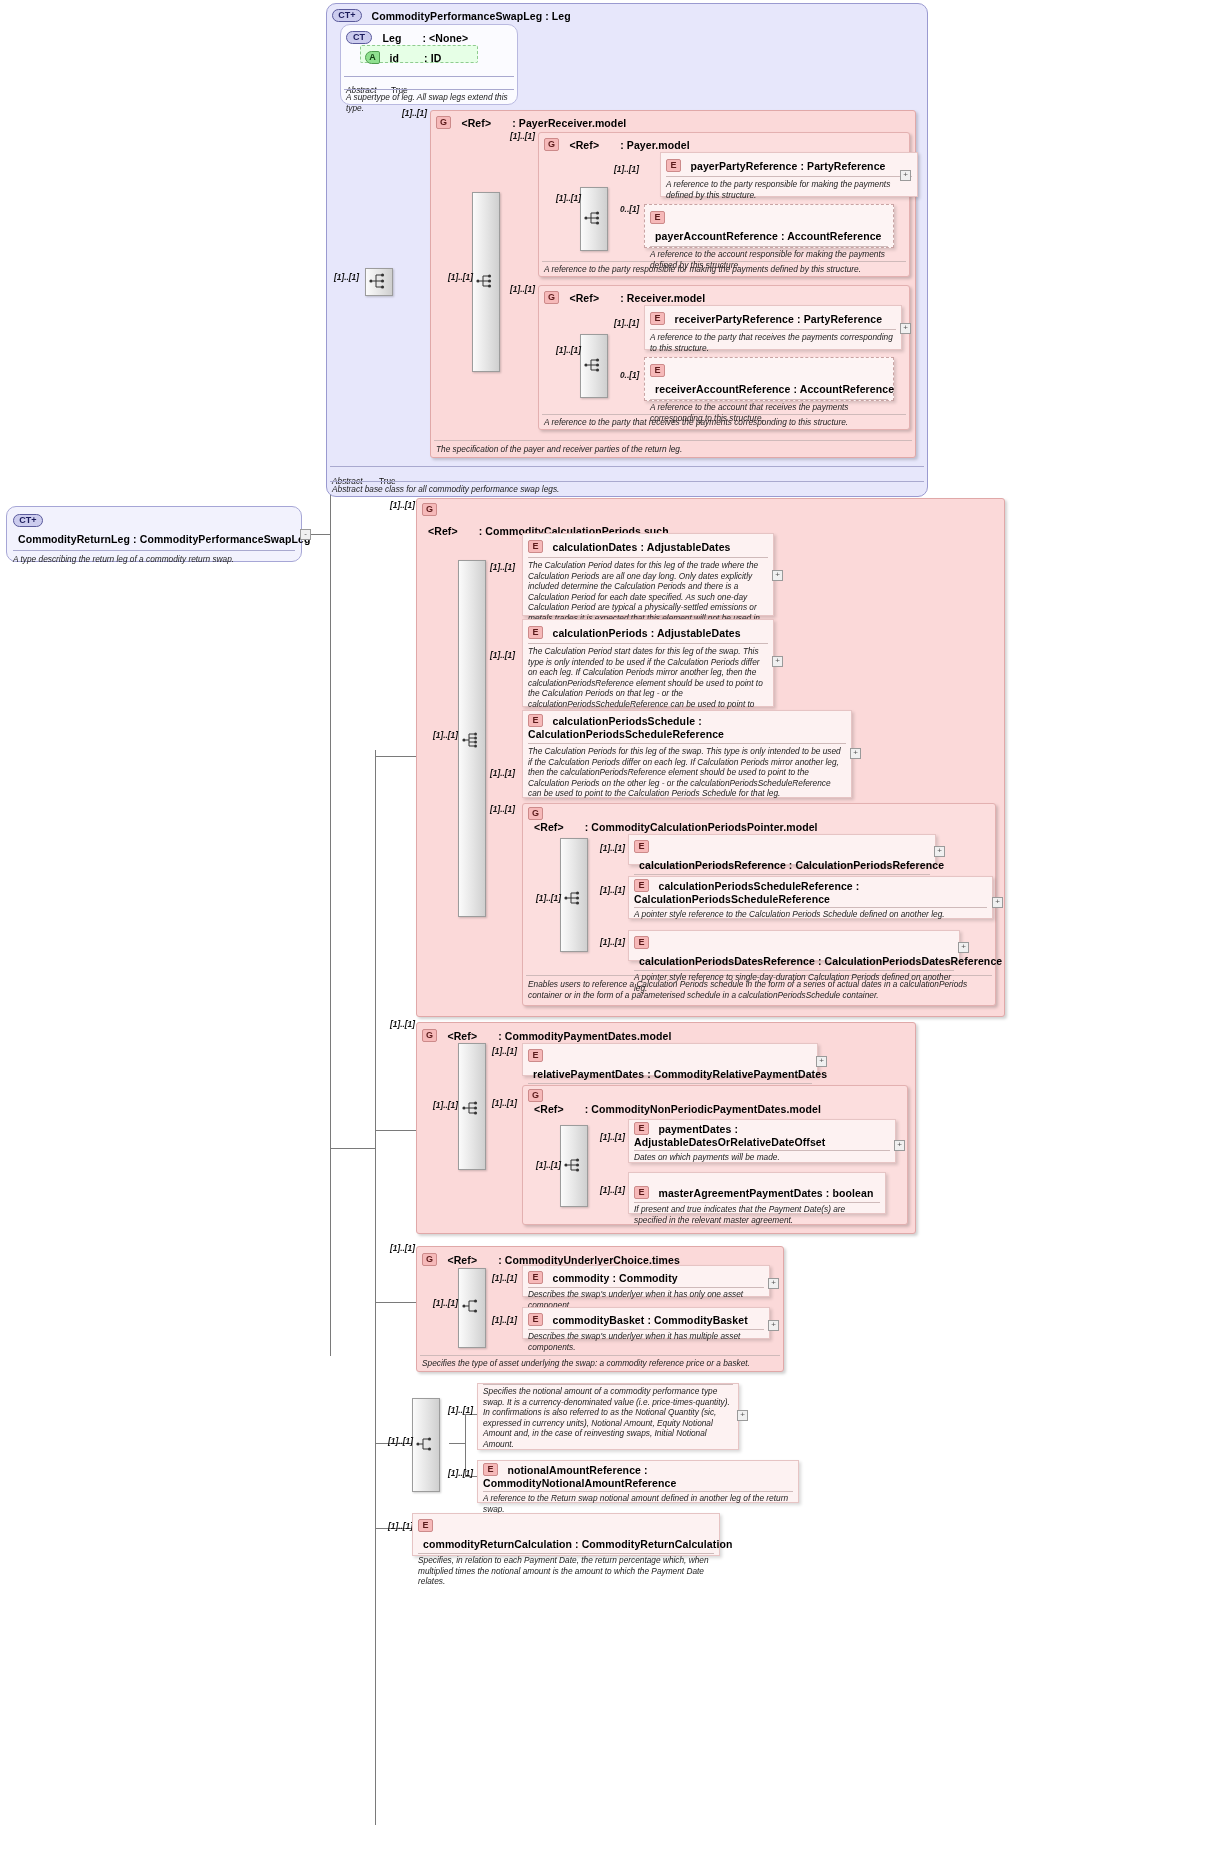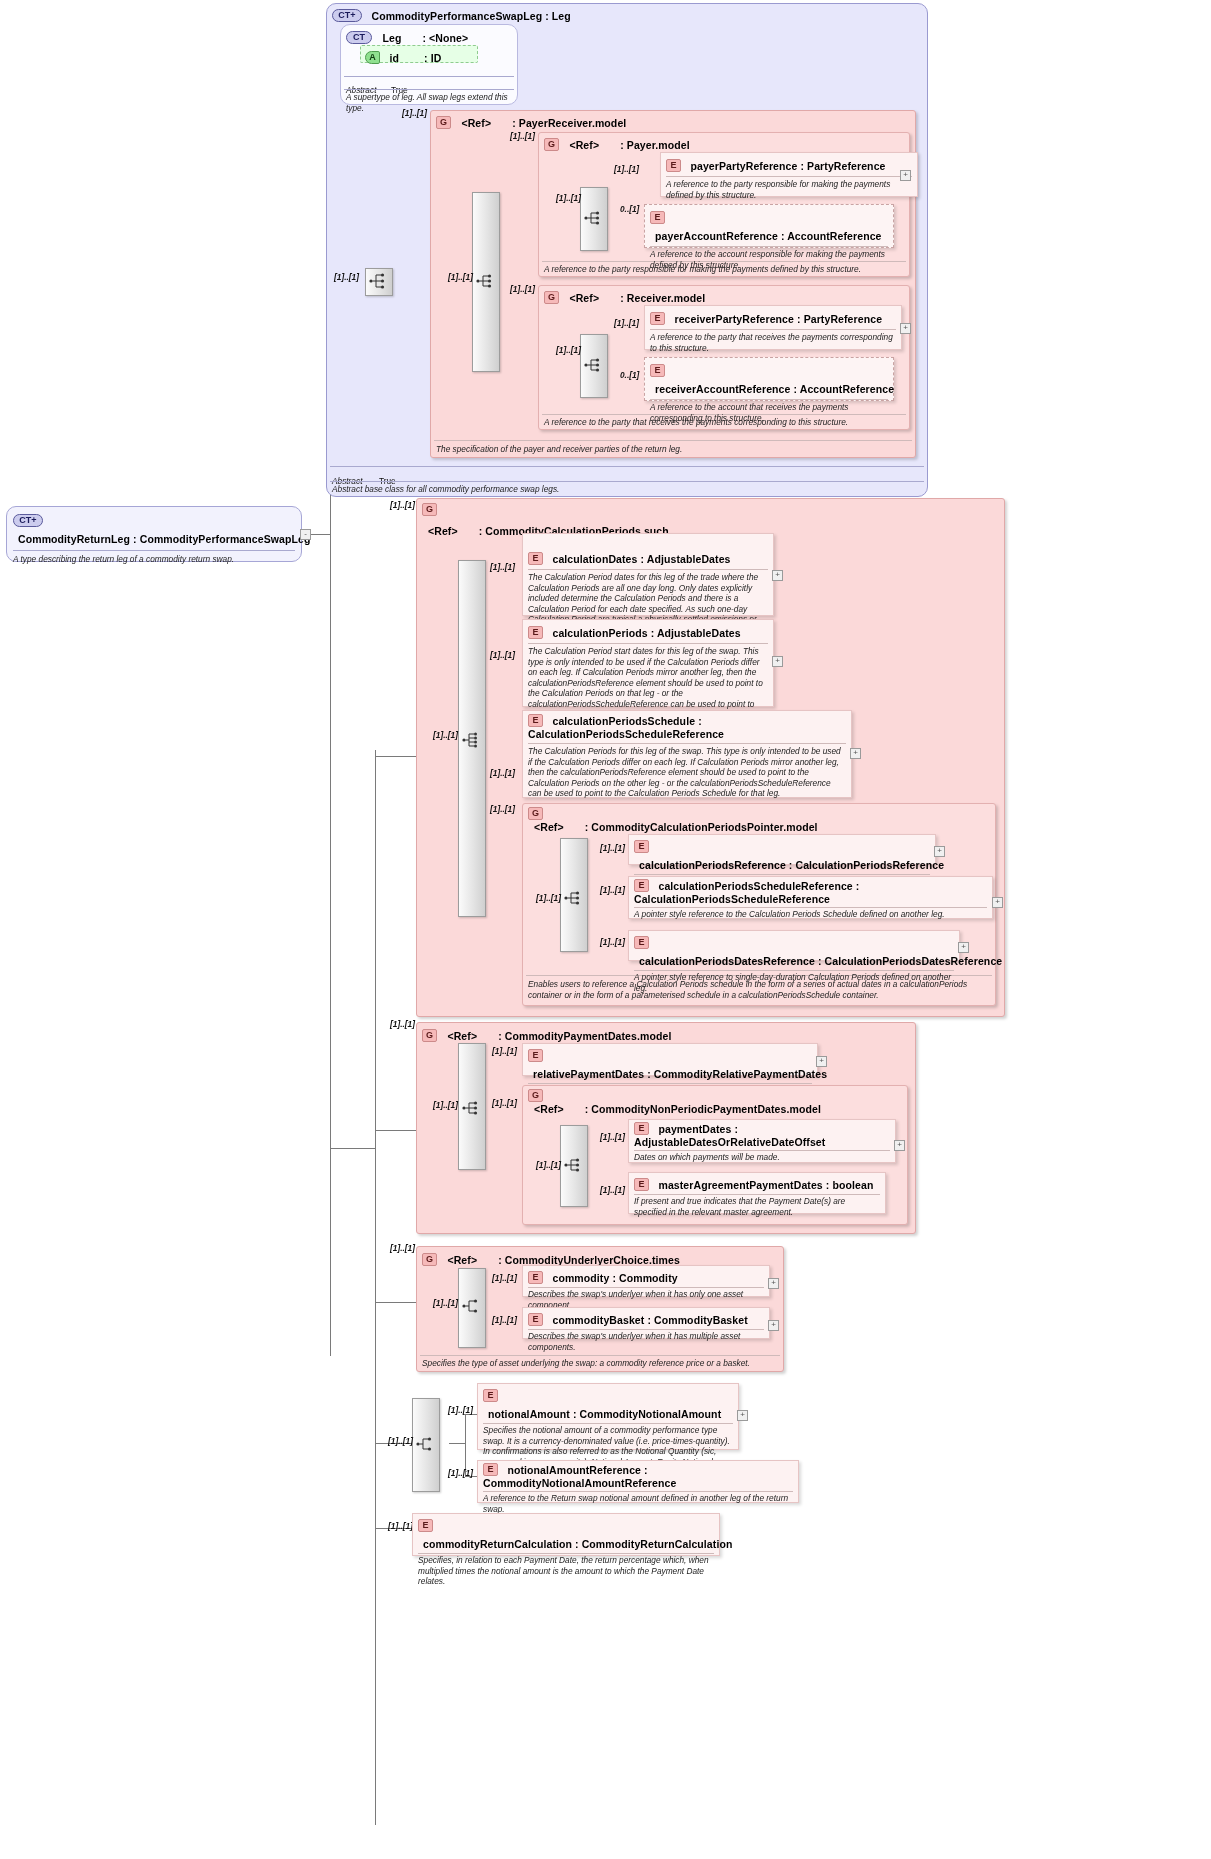--- a/index.html
+++ b/index.html
@@ -326,21 +326,21 @@
       <circle cx="13.5" cy="12" r="1.5" fill="#333"></circle>
       <circle cx="13.5" cy="16" r="1.5" fill="#333"></circle>
   </svg>
   <div class="card" style="left:433px;top:730px;">[1]..[1]</div>
   <div class="card" style="left:490px;top:562px;">[1]..[1]</div>
   <div class="card" style="left:490px;top:650px;">[1]..[1]</div>
   <div class="card" style="left:490px;top:768px;">[1]..[1]</div>
   <div class="card" style="left:490px;top:804px;">[1]..[1]</div>
 
   <div class="box el" style="left:522px;top:533px;width:252px;height:83px;">
-    <div style="padding:15px 5px 2px 5px;">
+    <div style="padding:3px 5px 2px 5px;">
       <span class="badge b-e">E</span>
       <span class="hdr" style="margin-left:5px;">calculationDates</span><span class="hdr"> : </span><span class="hdr">AdjustableDates</span>
     </div>
     <div class="sep" style="margin:0 5px;"></div>
     <div class="doc" style="padding:2px 5px;">The Calculation Period dates for this leg of the trade where the Calculation Periods are all one day long. Only dates explicitly included determine the Calculation Periods and there is a Calculation Period for each date specified. As such one-day Calculation Period are typical a physically-settled emissions or metals trades it is expected that this element will not be used in performance swaps.</div>
   </div>
   <div class="stub" style="left:772px;top:570px;">+</div>
 
   <div class="box el" style="left:522px;top:619px;width:252px;height:88px;">
     <div style="padding:3px 5px 2px 5px;">
@@ -476,21 +476,21 @@
     <div style="padding:2px 5px 1px 5px;line-height:11px;">
       <span class="badge b-e" style="vertical-align:top;">E</span>
       <span class="hdr-wrap" style="margin-left:5px;">paymentDates</span><span class="hdr-wrap"> : </span><span class="hdr-wrap">AdjustableDatesOrRelativeDateOffset</span>
     </div>
     <div class="sep" style="margin:1px 5px 0 5px;"></div>
     <div class="doc" style="padding:1px 5px;">Dates on which payments will be made.</div>
   </div>
   <div class="stub" style="left:894px;top:1140px;">+</div>
 
   <div class="box el" style="left:628px;top:1172px;width:258px;height:42px;">
-    <div style="padding:2px 5px 1px 5px;">
+    <div style="padding:10px 5px 1px 5px;">
       <span class="badge b-e">E</span>
       <span class="hdr" style="margin-left:5px;">masterAgreementPaymentDates</span><span class="hdr"> : </span><span class="hdr">boolean</span>
     </div>
     <div class="sep" style="margin:0 5px;"></div>
     <div class="doc" style="padding:1px 5px;">If present and true indicates that the Payment Date(s) are specified in the relevant master agreement.</div>
   </div>
 
   <div class="box grp" style="left:416px;top:1246px;width:368px;height:126px;"></div>
   <div style="position:absolute;left:422px;top:1250px;">
     <span class="badge b-g">G</span>
@@ -542,24 +542,20 @@
     <line x1="7" y1="5" x2="12" y2="5" stroke="#333" stroke-width="1"></line>
     <line x1="7" y1="15" x2="12" y2="15" stroke="#333" stroke-width="1"></line>
     <circle cx="13.5" cy="5" r="1.6" fill="#333"></circle>
       <circle cx="13.5" cy="15" r="1.6" fill="#333"></circle>
   </svg>
   <div class="card" style="left:388px;top:1436px;">[1]..[1]</div>
   <div class="card" style="left:448px;top:1405px;">[1]..[1]</div>
   <div class="card" style="left:448px;top:1468px;">[1]..[1]</div>
 
   <div class="box el" style="left:477px;top:1383px;width:262px;height:67px;">
-    <div style="padding:2px 5px 1px 5px;">
-      <span class="badge b-e">E</span>
-      <span class="hdr" style="margin-left:5px;">notionalAmount</span><span class="hdr"> : </span><span class="hdr">CommodityNotionalAmount</span>
-    </div>
     <div class="sep" style="margin:0 5px;"></div>
     <div class="doc" style="padding:1px 5px;">Specifies the notional amount of a commodity performance type swap. It is a currency-denominated value (i.e. price-times-quantity). In confirmations is also referred to as the Notional Quantity (sic, expressed in currency units), Notional Amount, Equity Notional Amount and, in the case of reinvesting swaps, Initial Notional Amount.</div>
   </div>
   <div class="stub" style="left:737px;top:1410px;">+</div>
 
   <div class="box el" style="left:477px;top:1460px;width:322px;height:43px;">
     <div style="padding:2px 5px 1px 5px;line-height:11px;">
       <span class="badge b-e" style="vertical-align:top;">E</span>
       <span class="hdr-wrap" style="margin-left:5px;">notionalAmountReference</span><span class="hdr-wrap"> : </span><span class="hdr-wrap">CommodityNotionalAmountReference</span>
     </div>

